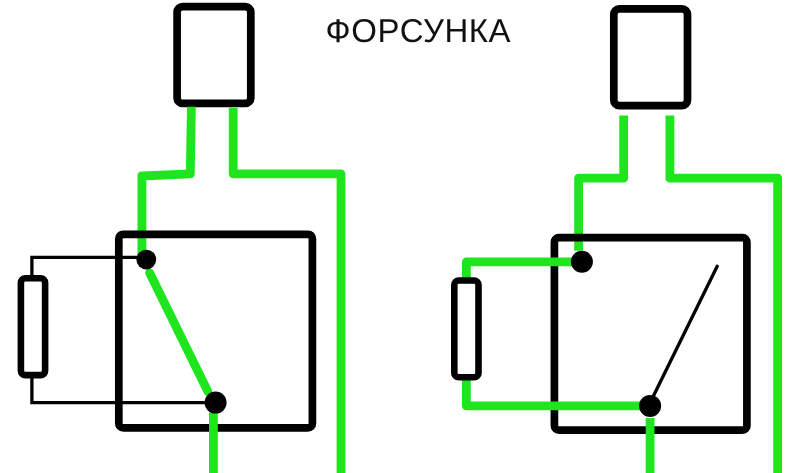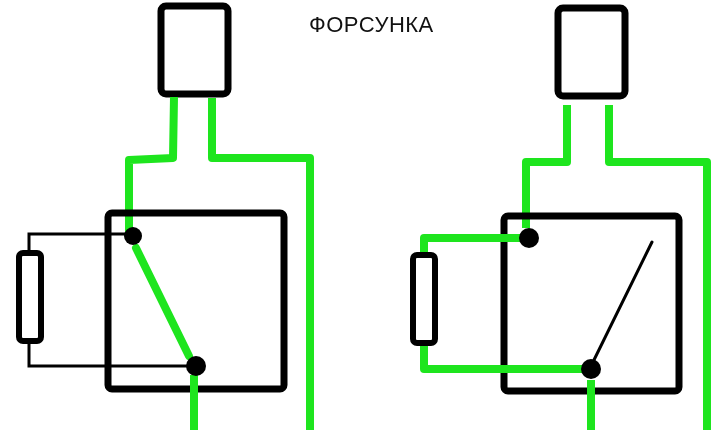--- a/index.html
+++ b/index.html
@@ -1,21 +1,21 @@
 <!DOCTYPE html>
 <html><head>
   <meta charset="utf-8">
   <style>
     html, body { margin: 0; padding: 0; background: #ffffff; }
     body { width: 720px; height: 430px; overflow: hidden; position: relative; }
     #diagram { position: absolute; left: 0; top: 0; width: 720px; height: 430px; }
     .title {
-      position: absolute; left: 309px; top: 12px;
+      position: absolute; left: 296px; top: 12px;
       font-family: "Liberation Sans", "DejaVu Sans", sans-serif;
-      font-size: 22px; color: #111111; letter-spacing: 0.5px;
+      font-size: 30px; color: #111111; letter-spacing: 0.5px;
     }
   </style>
 </head>
 <body>
 
 <div class="title">ФОРСУНКА</div>
 
 <svg id="diagram" viewBox="0 0 720 430" xmlns="http://www.w3.org/2000/svg">
 
   <g>

